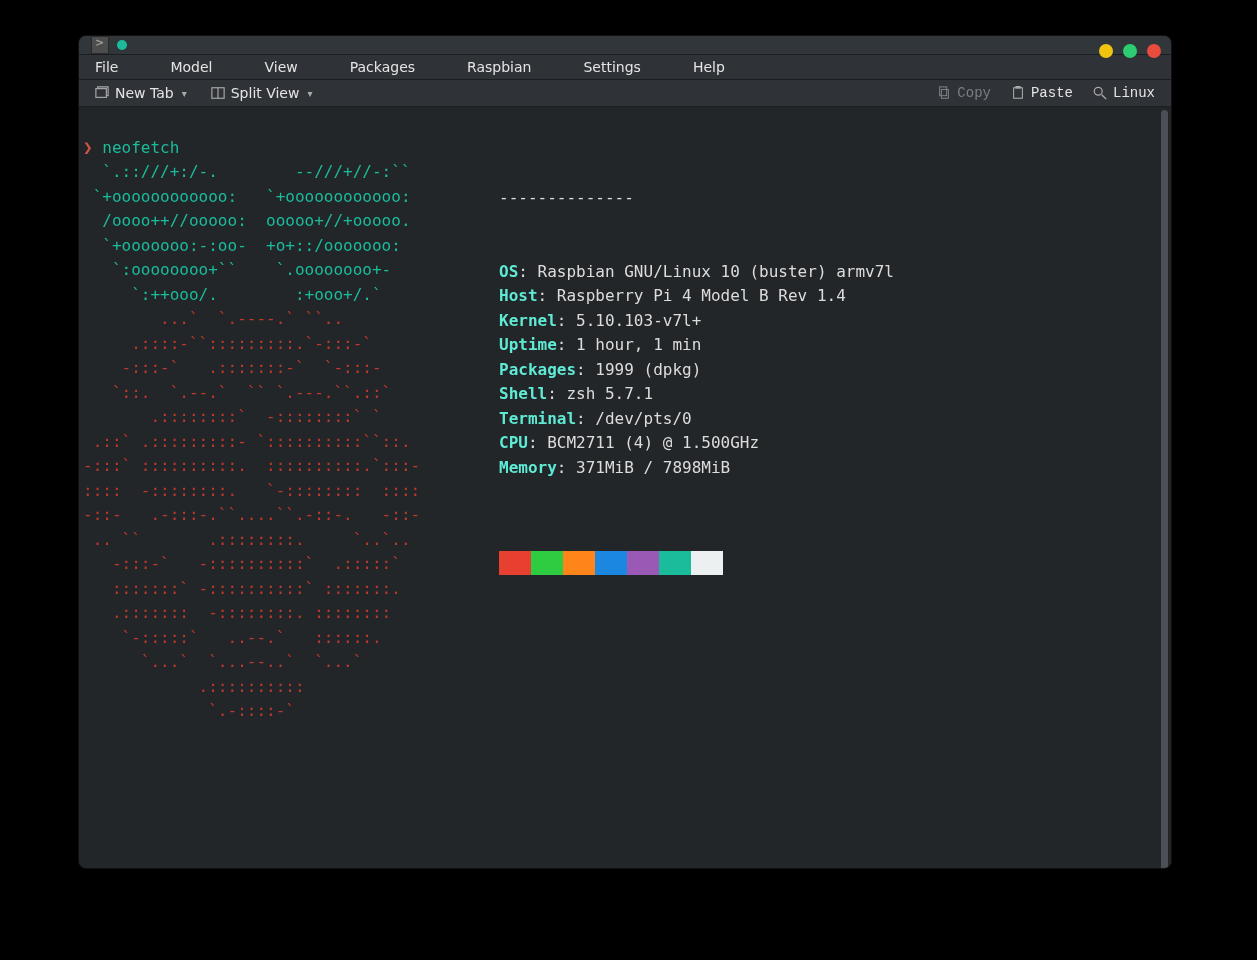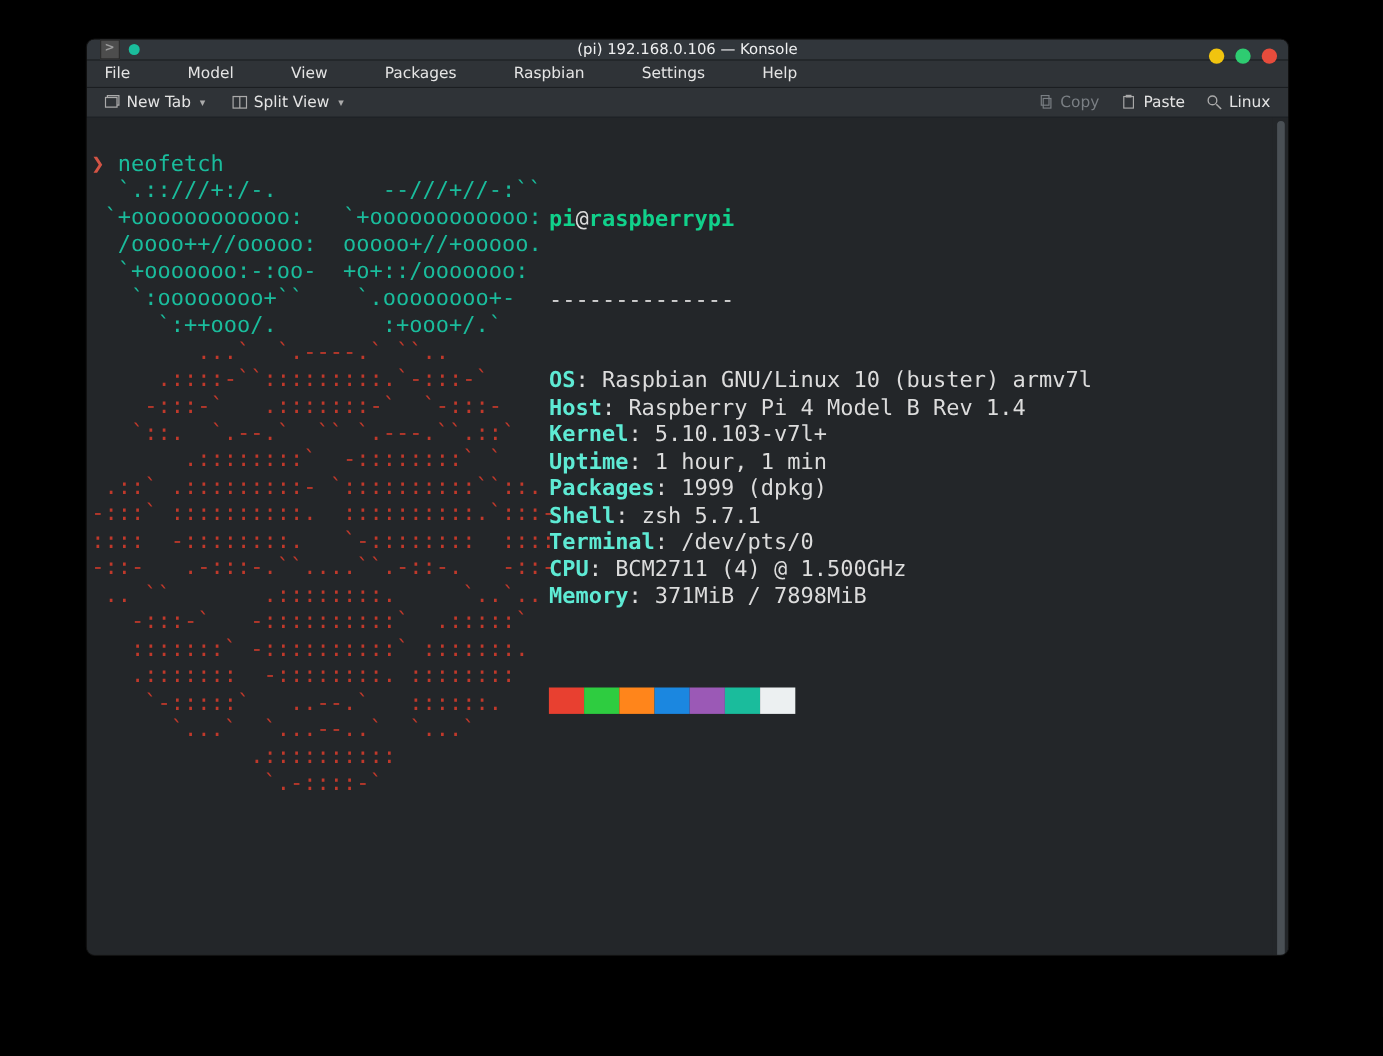--- a/index.html
+++ b/index.html
@@ -9,26 +9,26 @@
   .titlebar .app-ico::after{content:">";position:absolute;left:3px;top:-1px;font-size:11px;color:#9c9c9c;font-weight:bold;}
   .titlebar .dot-mod{width:10px;height:10px;border-radius:50%;background:#1abc9c;margin-left:8px;}
   .titlebar .title{position:absolute;left:0;right:0;text-align:center;color:#eff0f1;pointer-events:none;}
   .win-buttons{position:absolute;right:10px;top:8px;display:flex;gap:10px;}
   .win-buttons div{width:14px;height:14px;border-radius:50%;}
   .menubar{height:30px;background:#2f3337;display:flex;align-items:center;padding:0 6px;font-size:14px;border-bottom:1px solid #1b1e21;gap:32px;}
   .menubar span{padding:4px 10px;cursor:default;}
   .toolbar{height:40px;background:#2f3337;display:flex;align-items:center;padding:0 8px;font-size:14px;border-bottom:1px solid #1b1e21;gap:8px;}
   .tool-btn{display:flex;align-items:center;gap:6px;padding:5px 8px;border-radius:3px;}
   .tool-btn.disabled{color:#7a7f84;}
-  .tool-right{margin-left:auto;display:flex;gap:4px;}
+  .tool-right{margin-left:auto;display:flex;gap:4px;font-family:Liberation Mono, monospace;}
   .ico{width:14px;height:14px;display:inline-block;flex-shrink:0;}
   .ico svg{width:100%;height:100%;}
   .chev{font-size:10px;color:#aaa;margin-left:2px;}
   .term-wrap{flex:1;display:flex;background:#232629;}
-  .term{flex:1;padding:4px 4px 4px 4px;font-family:"DejaVu Sans Mono","Fira Mono","Noto Mono",monospace;font-size:20px;line-height:24.5px;white-space:pre;color:#cfcfcf;overflow:hidden;position:relative;}
+  .term{flex:1;padding:4px 4px 4px 4px;font-family:"DejaVu Sans Mono","Fira Mono","Noto Mono",monospace;font-size:16px;line-height:24.5px;white-space:pre;color:#cfcfcf;overflow:hidden;position:relative;}
   .scroll{width:14px;background:#232629;display:flex;justify-content:center;}
   .scroll .thumb{width:7px;height:100%;background:#4a5055;border-radius:4px;margin-top:3px;}
   .g{color:#1abc9c;}
   .bg{color:#11d18b;font-weight:bold;}
   .w{color:#dcdcdc;}
   .prompt-caret{color:#d35445;font-weight:bold;}
   .info-col{position:absolute;left:420px;top:30px;}
   .info-row{line-height:24.5px;}
   .info-label{color:#5eead4;font-weight:bold;}
   .colors{display:flex;margin-top:22px;margin-left:0px;}
@@ -37,21 +37,20 @@
   .ascii-red{color:#c0392b;}
 </style>
 </head>
 <body>
 
 <div class="window">
 
   <div class="titlebar">
     <span class="app-ico"></span>
     <span class="dot-mod"></span>
-    <span class="title">(pi) 192.168.0.106 — Konsole</span>
     <div class="win-buttons">
       <div style="background:#f1c40f"></div>
       <div style="background:#2ecc71"></div>
       <div style="background:#e74c3c"></div>
     </div>
   </div>
 
   <div class="menubar">
     <span>File</span>
     <span>Model</span>
@@ -125,21 +124,20 @@
  .. ``       .::::::::.     `..`..
    -:::-`   -::::::::::`  .:::::`
    :::::::` -::::::::::` :::::::.
    .:::::::  -::::::::. ::::::::
     `-:::::`   ..--.`   ::::::.
       `...`  `...--..`  `...`
             .::::::::::
              `.-::::-`</span>
 
       <div class="info-col">
-        <div class="info-row"><span class="bg">pi</span><span class="w">@</span><span class="bg">raspberrypi</span></div>
         <div class="info-row w">--------------</div>
         <div id="nf-rows"><div class="info-row"><span class="info-label">OS</span><span class="w">: Raspbian GNU/Linux 10 (buster) armv7l</span></div><div class="info-row"><span class="info-label">Host</span><span class="w">: Raspberry Pi 4 Model B Rev 1.4</span></div><div class="info-row"><span class="info-label">Kernel</span><span class="w">: 5.10.103-v7l+</span></div><div class="info-row"><span class="info-label">Uptime</span><span class="w">: 1 hour, 1 min</span></div><div class="info-row"><span class="info-label">Packages</span><span class="w">: 1999 (dpkg)</span></div><div class="info-row"><span class="info-label">Shell</span><span class="w">: zsh 5.7.1</span></div><div class="info-row"><span class="info-label">Terminal</span><span class="w">: /dev/pts/0</span></div><div class="info-row"><span class="info-label">CPU</span><span class="w">: BCM2711 (4) @ 1.500GHz</span></div><div class="info-row"><span class="info-label">Memory</span><span class="w">: 371MiB / 7898MiB</span></div></div>
         <div class="colors" id="nf-colors"><div style="background: rgb(232, 64, 48);"></div><div style="background: rgb(46, 204, 64);"></div><div style="background: rgb(255, 133, 27);"></div><div style="background: rgb(27, 135, 224);"></div><div style="background: rgb(155, 89, 182);"></div><div style="background: rgb(26, 188, 156);"></div><div style="background: rgb(236, 240, 241);"></div></div>
       </div>
 
       
       
 
       
       

